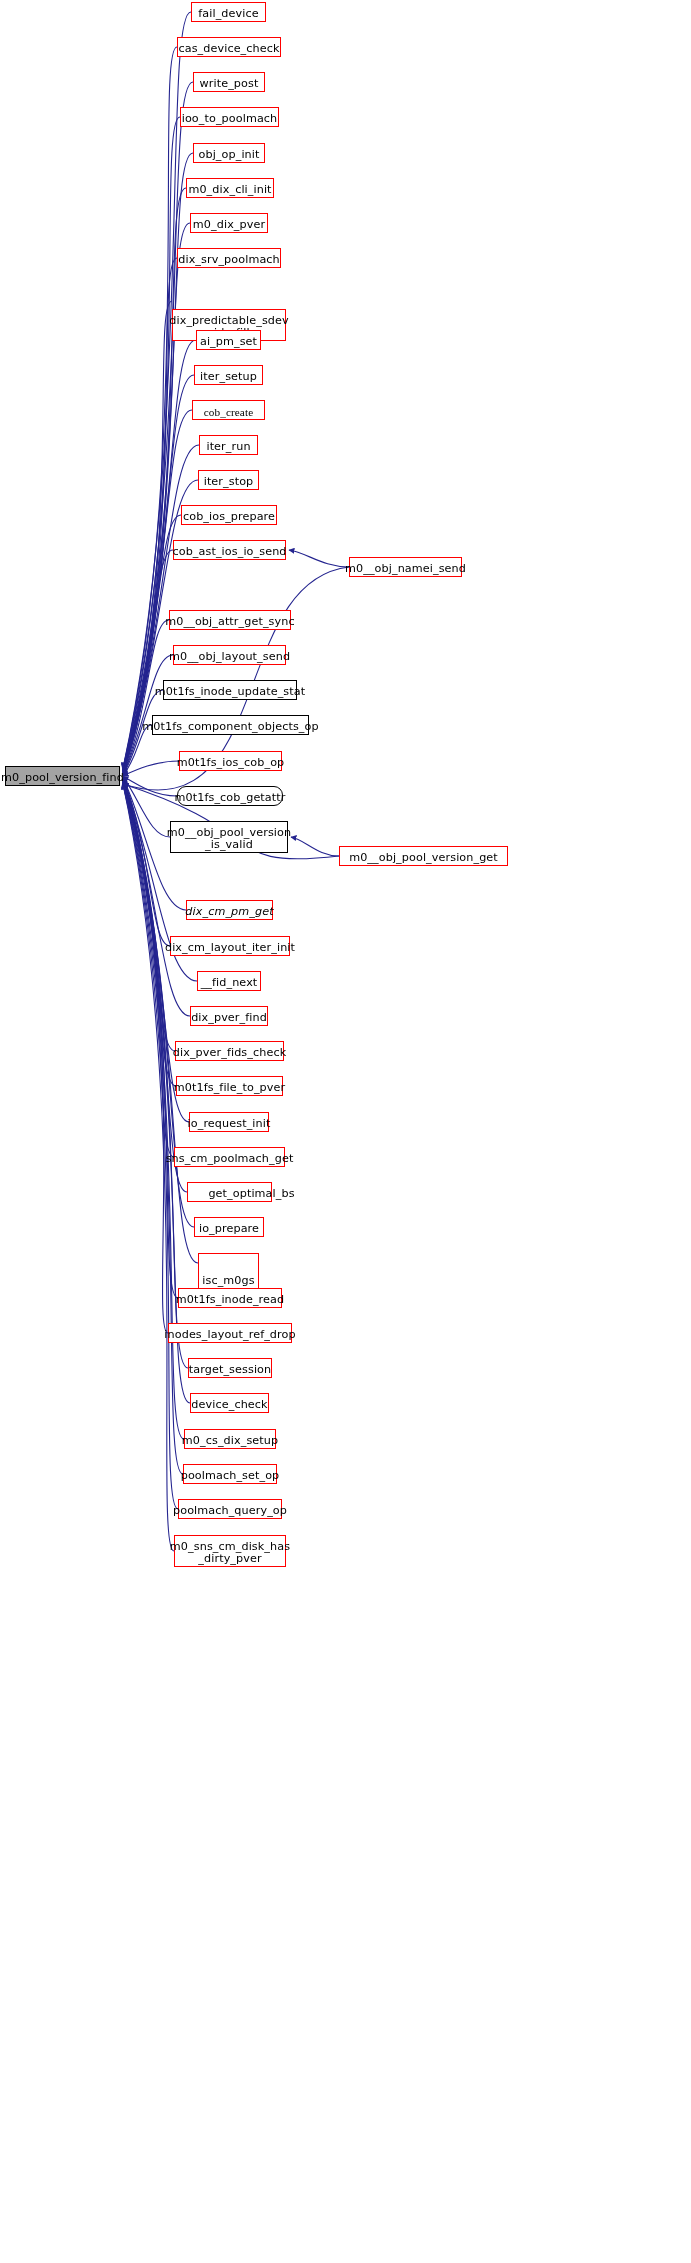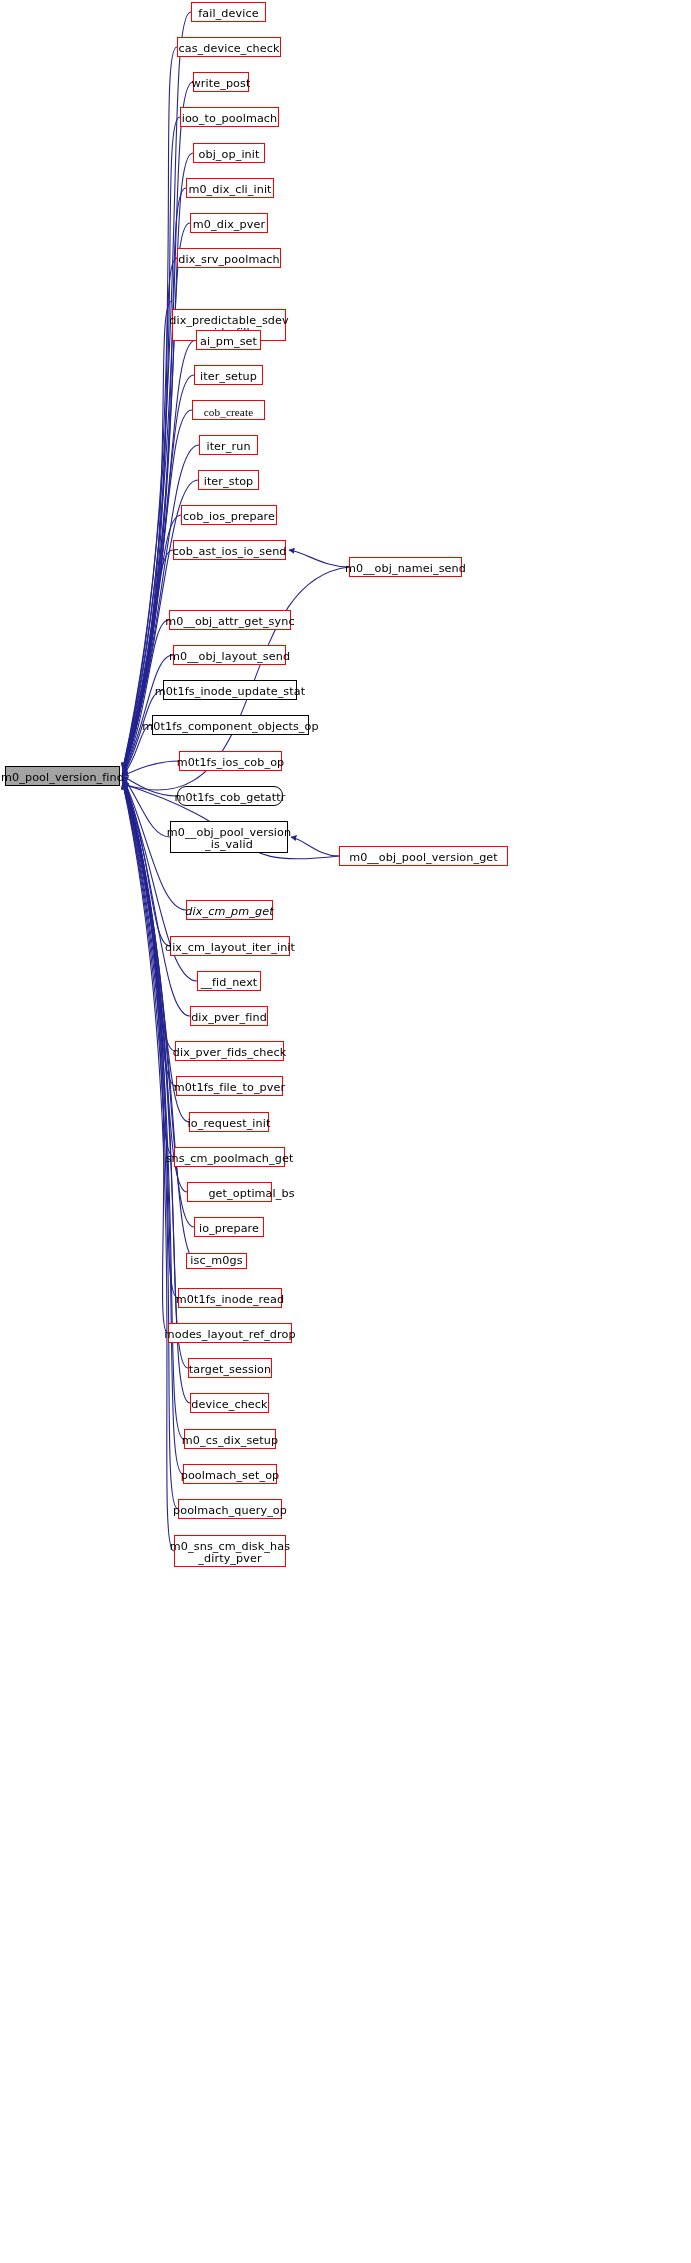--- a/index.html
+++ b/index.html
@@ -115,21 +115,21 @@
         <path d="M 349 567 C 322 567, 307 552.55, 289 550" marker-end="url(#arrow)"></path>
         <path d="M 349 567 C 229 581, 273 832, 123 784" marker-end="url(#arrow)"></path>
         <path d="M 339 856 C 317.4 856, 305.4 839.85, 291 837" marker-end="url(#arrow)"></path>
         <path d="M 339 856 C 219 870, 273 832, 123 784" marker-end="url(#arrow)"></path>
       </g>
   </svg>
   <div id="node-layer">
       <div class="gnode root" style="left: 5px; top: 766px; width: 115px; height: 20px;"><span>m0_pool_version_find</span></div>
       <div class="gnode" style="left: 191px; top: 2px; width: 75px; height: 20px;"><span>fail_device</span></div>
       <div class="gnode" style="left: 177px; top: 37px; width: 104px; height: 20px;"><span>cas_device_check</span></div>
-      <div class="gnode" style="left: 193px; top: 72px; width: 56px; height: 20px;"><span>write_post</span></div>
+      <div class="gnode" style="left: 193px; top: 72px; width: 72px; height: 20px;"><span>write_post</span></div>
       <div class="gnode" style="left: 180px; top: 107px; width: 99px; height: 20px;"><span>ioo_to_poolmach</span></div>
       <div class="gnode" style="left: 193px; top: 143px; width: 72px; height: 20px;"><span>obj_op_init</span></div>
       <div class="gnode" style="left: 186px; top: 178px; width: 88px; height: 20px;"><span>m0_dix_cli_init</span></div>
       <div class="gnode" style="left: 190px; top: 213px; width: 78px; height: 20px;"><span>m0_dix_pver</span></div>
       <div class="gnode" style="left: 177px; top: 248px; width: 104px; height: 20px;"><span>dix_srv_poolmach</span></div>
       <div class="gnode" style="left: 172px; top: 285px; width: 114px; height: 32px; margin-top: 24px;"><span>dix_predictable_sdev
 _ids_fill</span></div>
       <div class="gnode" style="left: 196px; top: 330px; width: 65px; height: 20px;"><span>ai_pm_set</span></div>
       <div class="gnode" style="left: 194px; top: 365px; width: 69px; height: 20px;"><span>iter_setup</span></div>
       <div class="gnode" style="left: 192px; top: 400px; width: 73px; height: 20px; font-family: Liberation Serif, serif;"><span>cob_create</span></div>
@@ -148,21 +148,21 @@
       <div class="gnode" style="left: 186px; top: 900px; width: 87px; height: 20px; font-style: italic;"><span>dix_cm_pm_get</span></div>
       <div class="gnode" style="left: 170px; top: 936px; width: 120px; height: 20px;"><span>dix_cm_layout_iter_init</span></div>
       <div class="gnode" style="left: 197px; top: 971px; width: 64px; height: 20px;"><span>__fid_next</span></div>
       <div class="gnode" style="left: 190px; top: 1006px; width: 78px; height: 20px;"><span>dix_pver_find</span></div>
       <div class="gnode" style="left: 175px; top: 1041px; width: 109px; height: 20px;"><span>dix_pver_fids_check</span></div>
       <div class="gnode" style="left: 176px; top: 1076px; width: 107px; height: 20px;"><span>m0t1fs_file_to_pver</span></div>
       <div class="gnode" style="left: 189px; top: 1112px; width: 80px; height: 20px;"><span>io_request_init</span></div>
       <div class="gnode" style="left: 174px; top: 1147px; width: 111px; height: 20px;"><span>sns_cm_poolmach_get</span></div>
       <div class="gnode" style="left: 187px; top: 1182px; width: 85px; height: 20px; padding-left: 44px;"><span>get_optimal_bs</span></div>
       <div class="gnode" style="left: 194px; top: 1217px; width: 70px; height: 20px;"><span>io_prepare</span></div>
-      <div class="gnode" style="left: 186px; top: 1253px; width: 61px; height: 16px;"><span>isc_m0gs</span></div>
+      <div class="gnode" style="left: 198px; top: 1253px; width: 61px; height: 36px;"><span>isc_m0gs</span></div>
       <div class="gnode" style="left: 178px; top: 1288px; width: 104px; height: 20px;"><span>m0t1fs_inode_read</span></div>
       <div class="gnode" style="left: 168px; top: 1323px; width: 124px; height: 20px;"><span>inodes_layout_ref_drop</span></div>
       <div class="gnode" style="left: 188px; top: 1358px; width: 84px; height: 20px;"><span>target_session</span></div>
       <div class="gnode" style="left: 190px; top: 1393px; width: 79px; height: 20px;"><span>device_check</span></div>
       <div class="gnode" style="left: 184px; top: 1429px; width: 92px; height: 20px;"><span>m0_cs_dix_setup</span></div>
       <div class="gnode" style="left: 183px; top: 1464px; width: 94px; height: 20px;"><span>poolmach_set_op</span></div>
       <div class="gnode" style="left: 178px; top: 1499px; width: 104px; height: 20px;"><span>poolmach_query_op</span></div>
       <div class="gnode" style="left: 174px; top: 1535px; width: 112px; height: 32px;"><span>m0_sns_cm_disk_has
 _dirty_pver</span></div>
       <div class="gnode" style="left: 349px; top: 557px; width: 113px; height: 20px;"><span>m0__obj_namei_send</span></div>

